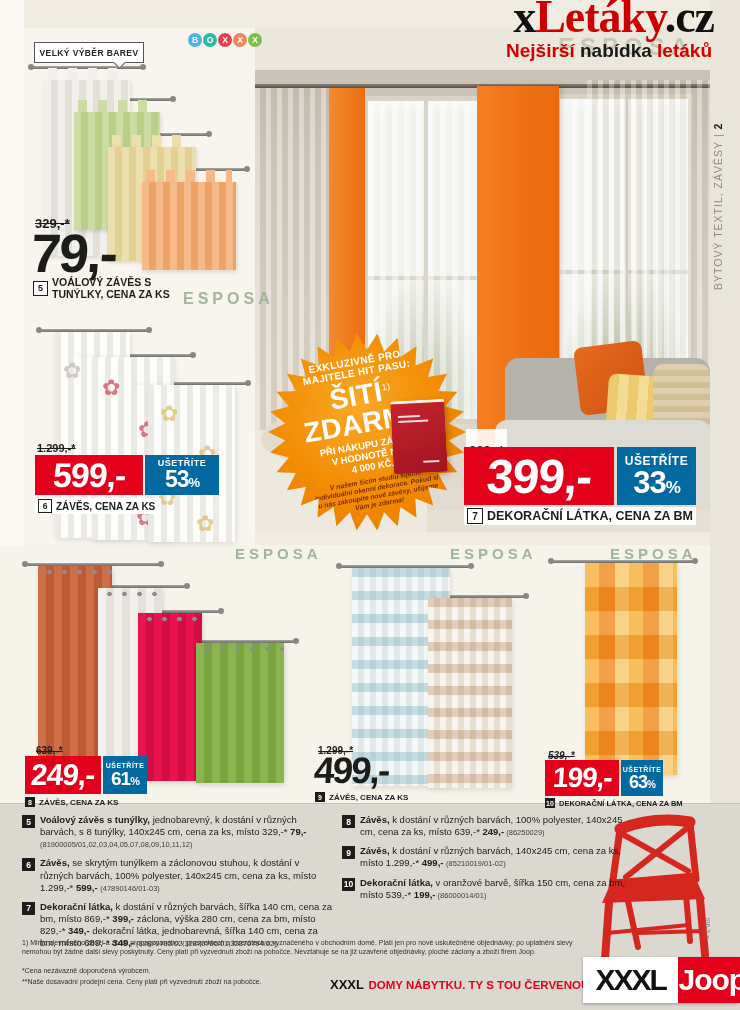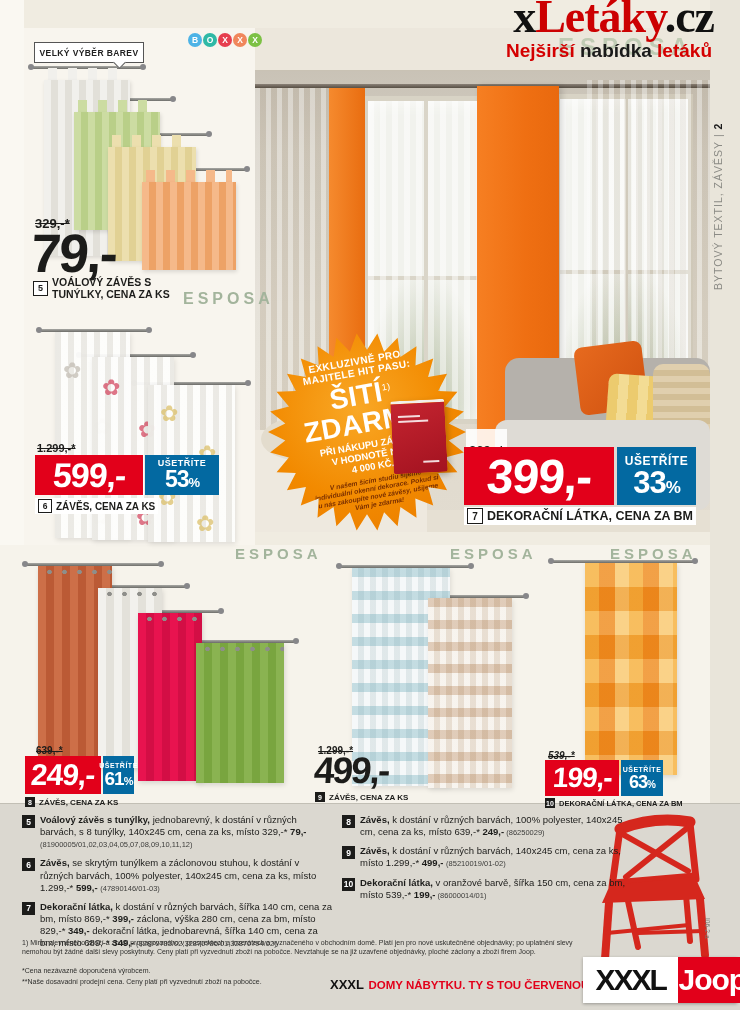--- a/index.html
+++ b/index.html
@@ -318,21 +318,21 @@
   <div class="rod" style="left:183px;top:640px;width:112px;"></div>
   <div class="ecur ec-green" style="left:196px;top:643px;width:88px;height:140px;">
       <div class="body"></div>
       <div class="eyelets"></div>
     </div>
 
   <div class="abs old-price old-sm" style="left:36px;top:745px;">639,-*</div>
   <div class="abs redblock" style="left:25px;top:756px;width:76px;height:38px;font-size:30px;">
       <span class="num">249,-</span>
     </div>
-  <div class="abs saveblock" style="left:103px;top:756px;width:31px;height:38px;">
+  <div class="abs saveblock" style="left:103px;top:756px;width:44px;height:38px;">
     <span class="w" style="font-size:7px;">UŠETŘÍTE</span>
     <span class="v" style="font-size:19px;"><span>61</span><span class="s" style="font-size:11px;">%</span></span>
   </div>
   <div class="abs plabel" style="left:25px;top:797px;font-size:8px;">
     <span class="badge solid" style="width:10px;height:10px;font-size:7px;">8</span>
     <span>ZÁVĚS, CENA ZA KS</span>
   </div>
 
   <div class="rod" style="left:340px;top:565px;width:130px;"></div>
   <div class="pcur pc-blue" style="left:352px;top:568px;width:98px;height:218px;"></div>

